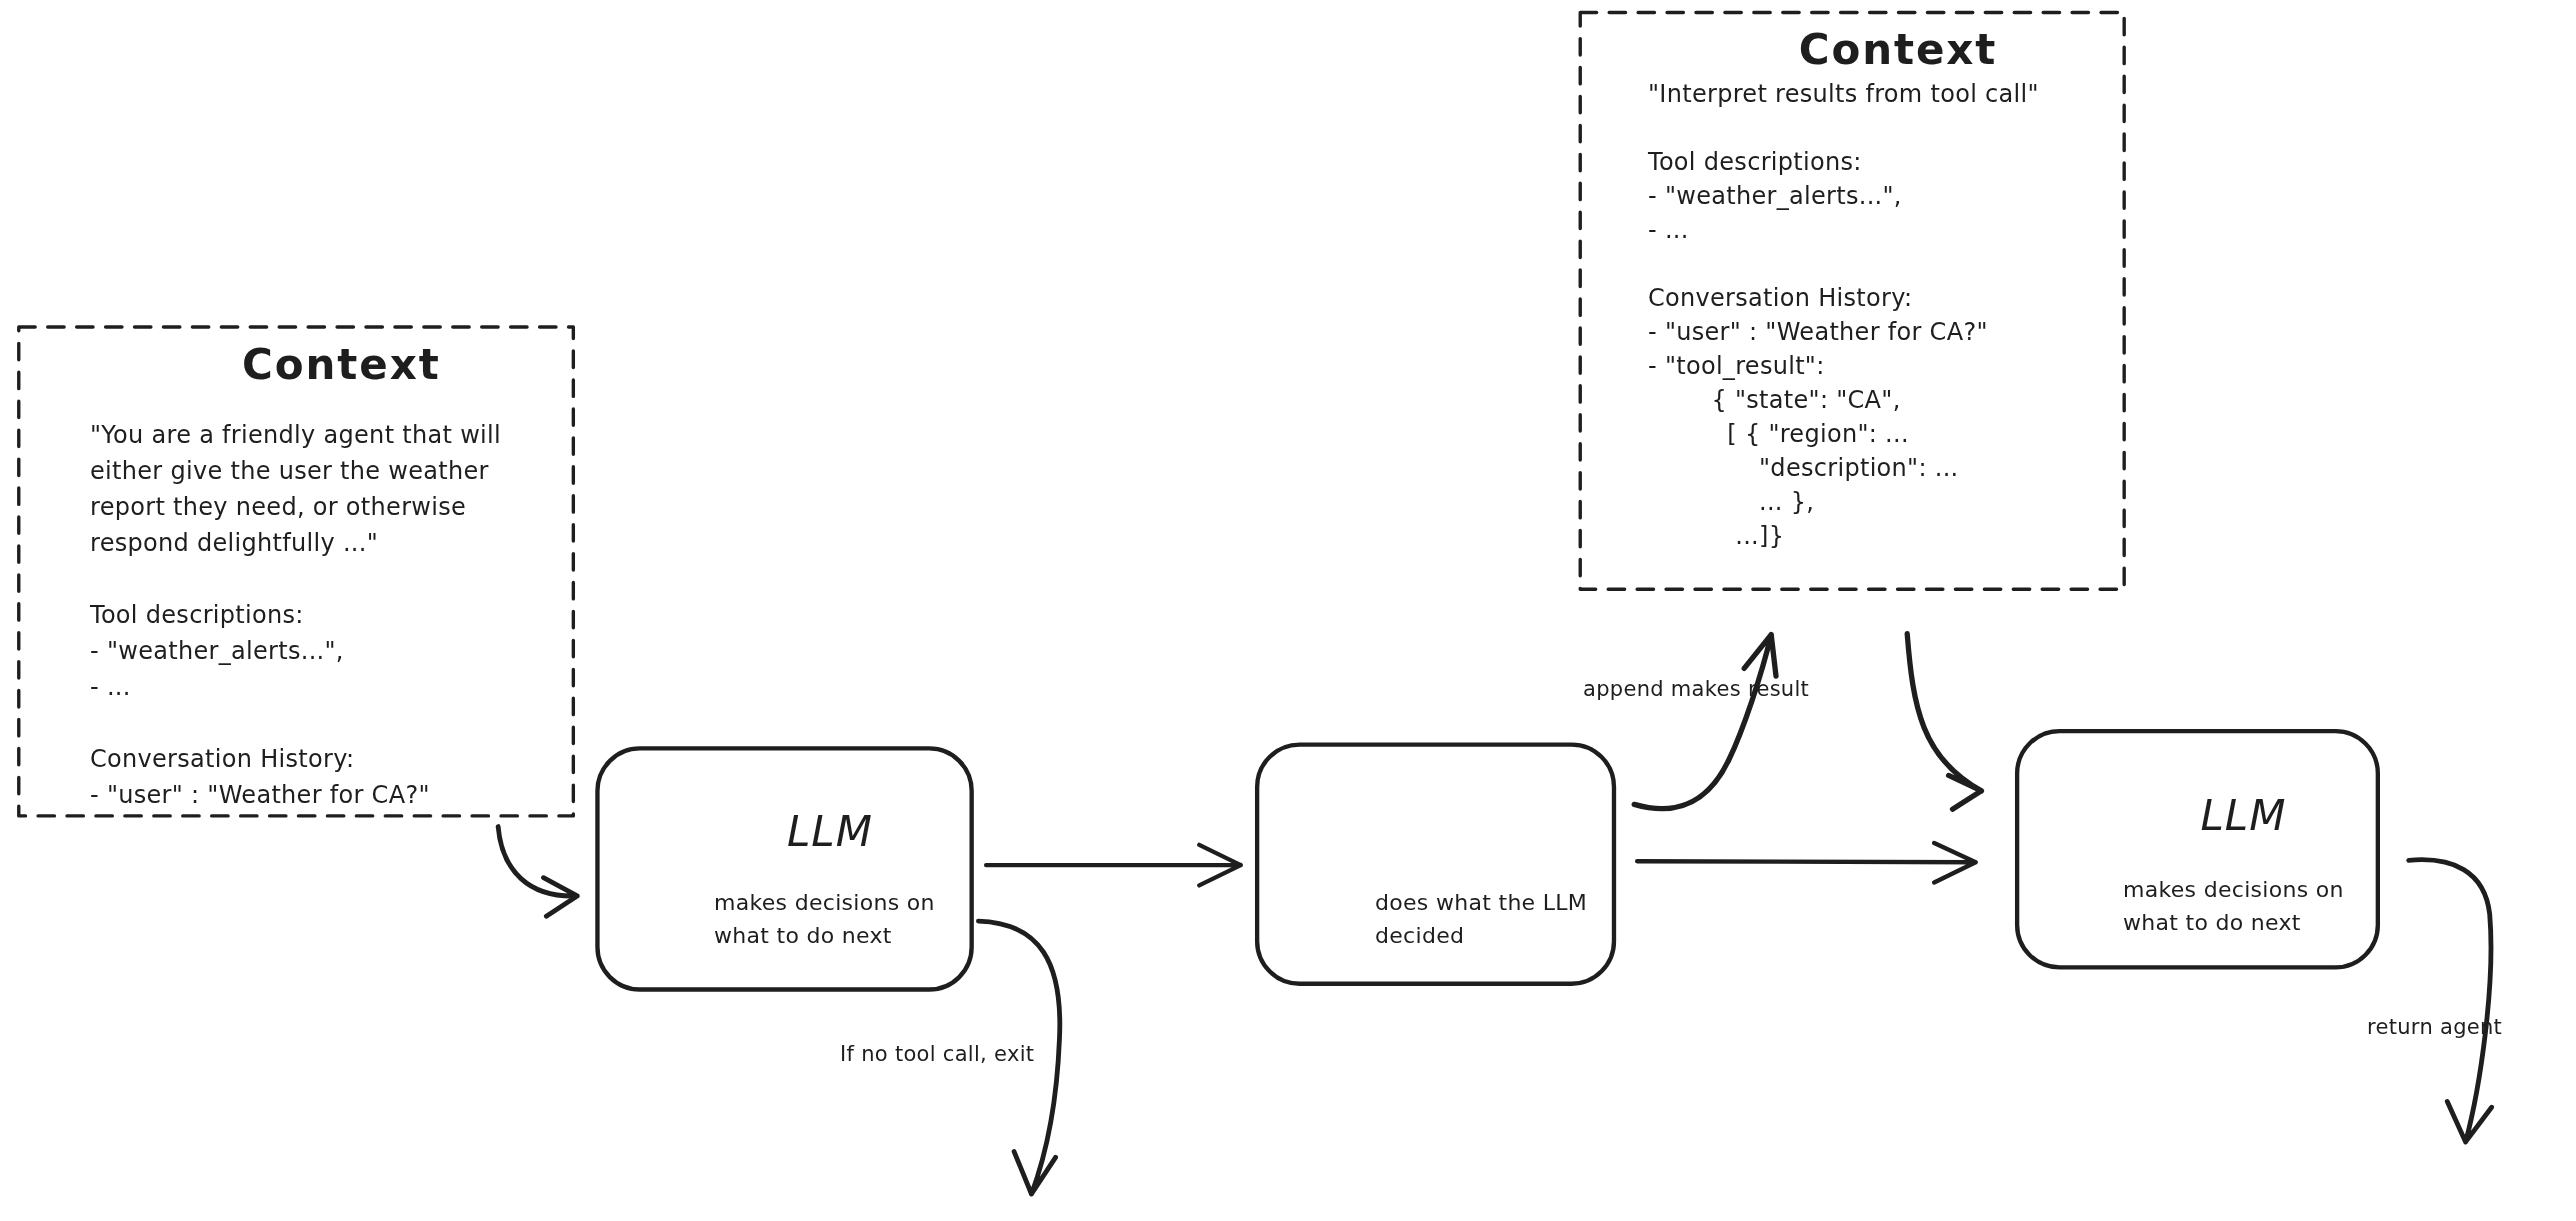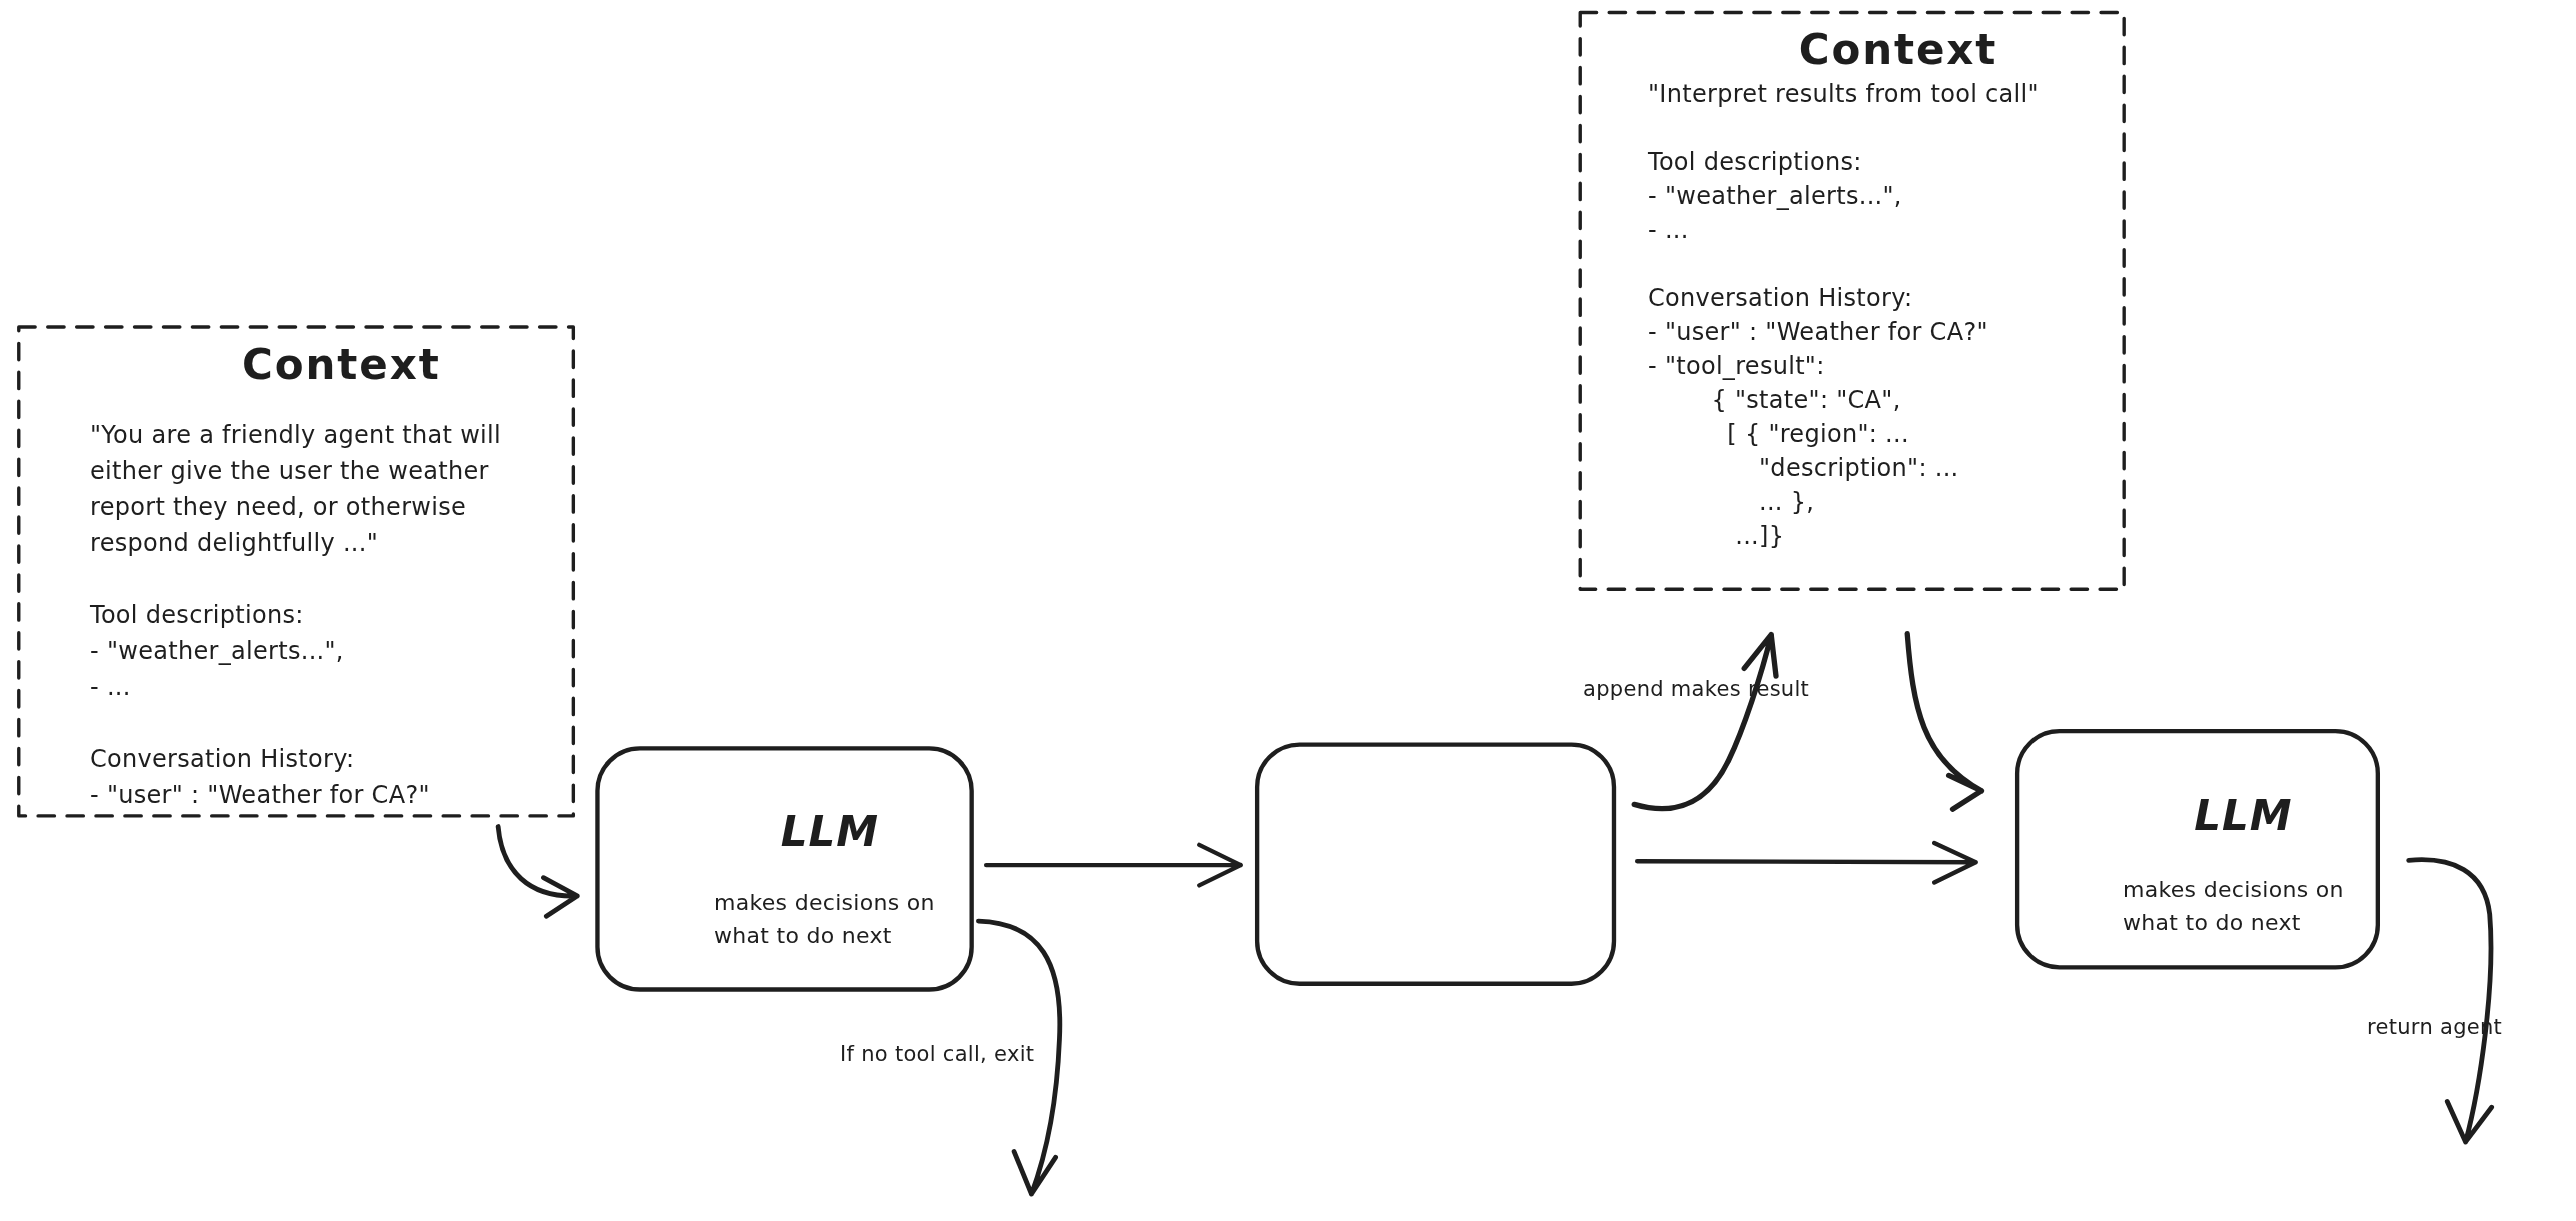--- a/index.html
+++ b/index.html
@@ -24,21 +24,21 @@
   .ctx-body {
     font-size: 24px;
     line-height: 36px;
     white-space: pre-wrap;
     letter-spacing: 0.3px;
   }
   .ctx-body.tight { line-height: 34px; }
 
   .node-title {
     font-size: 42px;
-    font-weight: 700;
+    font-weight: 400;
     text-align: center;
     letter-spacing: 1px;
   }
   .node-title.italic { font-style: italic; }
   .node-sub {
     font-size: 22px;
     line-height: 33px;
     white-space: pre-wrap;
     letter-spacing: 0.3px;
   }
@@ -110,20 +110,22 @@
         { "state": "CA",
           [ { "region": ...
               "description": ...
               ... },
            ...]}</div>
 
   <div class="abs node-title italic" style="left:597px; top:807px; width:374px;">LLM</div>
   <div class="abs node-sub" style="left:668px; top:886px;">makes decisions on
 what to do next</div>
 
+  <div class="abs node-sub" style="left:1329px; top:886px;">does what the LLM
+decided</div>
 
   <div class="abs node-title italic" style="left:2017px; top:791px; width:361px;">LLM</div>
   <div class="abs node-sub" style="left:2077px; top:873px;">makes decisions on
 what to do next</div>
 
   <div class="abs edge-label" style="left:1537px; top:677px;">append makes result</div>
   <div class="abs edge-label" style="left:794px; top:1042px;">If no tool call, exit</div>
   <div class="abs edge-label" style="left:2321px; top:1015px;">return agent</div>
 
 </div>

